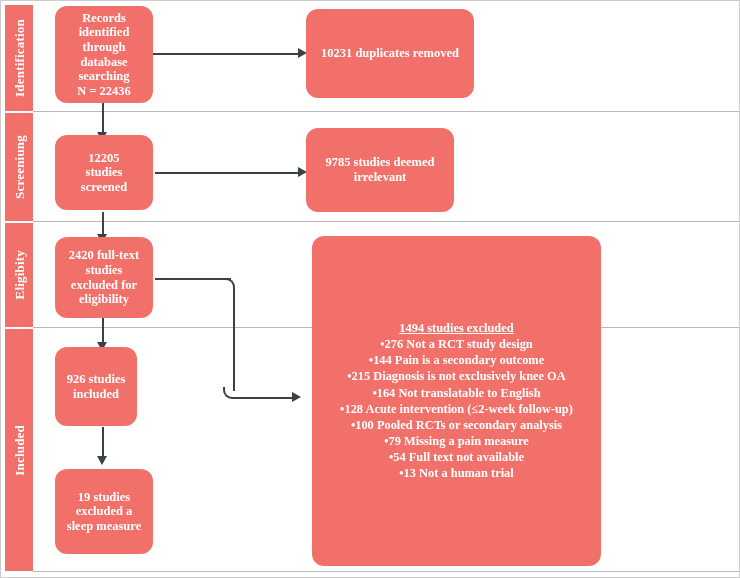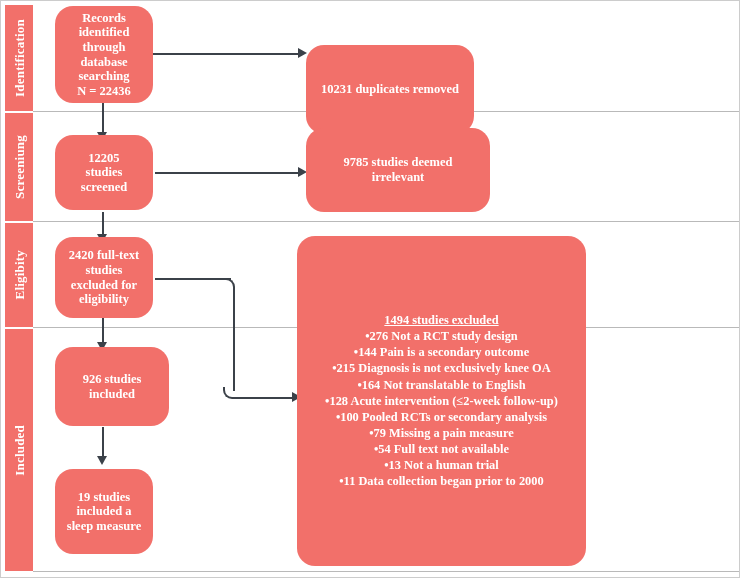--- a/index.html
+++ b/index.html
@@ -51,21 +51,21 @@
     right: 0;
     height: 1px;
     background: #b9b9b9;
   }
 
   
   .box {
     position: absolute;
     background: #f2706a;
     color: #ffffff;
-    border-radius: 18px;
+    border-radius: 12px;
     display: flex;
     align-items: center;
     justify-content: center;
     text-align: center;
     font-weight: bold;
     box-sizing: border-box;
     padding: 4px 6px;
   }
   .box .txt { line-height: 1.17; }
 
@@ -170,74 +170,73 @@
     <div class="txt">
       <span>Records</span><br>
       <span>identified</span><br>
       <span>through</span><br>
       <span>database</span><br>
       <span>searching</span><br>
       <span>N = 22436</span>
     </div>
   </div>
 
-  <div class="box box-small" style="left:305px; top:8px; width:168px; height:89px;margin-top:36px;">
+  <div class="box box-small" style="left:305px; top:8px; width:168px; height:89px;">
     <div class="txt">
       <span>10231 duplicates removed</span>
     </div>
   </div>
 
   <div class="box box-small" style="left:54px; top:134px; width:98px; height:75px;">
     <div class="txt">
       <span>12205</span><br>
       <span>studies</span><br>
       <span>screened</span>
     </div>
   </div>
 
-  <div class="box box-small" style="left:305px; top:127px; width:184px; height:84px;">
+  <div class="box box-small" style="left:305px; top:127px; width:148px; height:84px;">
     <div class="txt">
       <span>9785 studies deemed</span><br>
       <span>irrelevant</span>
     </div>
   </div>
 
   <div class="box box-small" style="left:54px; top:236px; width:98px; height:81px;">
     <div class="txt">
       <span>2420 full-text</span><br>
       <span>studies</span><br>
       <span>excluded for</span><br>
       <span>eligibility</span>
     </div>
   </div>
 
-  <div class="box box-excl" style="left:296px; top:235px; width:289px; height:330px;">
+  <div class="box box-excl" style="left:311px; top:235px; width:289px; height:330px;">
     <div class="txt">
       <span class="excl-title">1494 studies excluded</span>
       <span class="excl-line">•276 Not a RCT study design</span>
       <span class="excl-line">•144 Pain is a secondary outcome</span>
       <span class="excl-line">•215 Diagnosis is not exclusively knee OA</span>
       <span class="excl-line">•164 Not translatable to English</span>
       <span class="excl-line">•128 Acute intervention (≤2-week follow-up)</span>
       <span class="excl-line">•100 Pooled RCTs or secondary analysis</span>
       <span class="excl-line">•79 Missing a pain measure</span>
       <span class="excl-line">•54 Full text not available</span>
       <span class="excl-line">•13 Not a human trial</span>
-      <span class="excl-line">•11 Data collection began prior to 2000</span>
-    </div>
-  </div>
-
-  <div class="box box-small" style="left:54px; top:346px; width:114px; height:79px;">
+    </div>
+  </div>
+
+  <div class="box box-small" style="left:54px; top:346px; width:82px; height:79px;">
     <div class="txt">
       <span>926 studies</span><br>
       <span>included</span>
     </div>
   </div>
 
   <div class="box box-small" style="left:54px; top:468px; width:98px; height:85px;">
     <div class="txt">
       <span>19 studies</span><br>
-      <span>included a</span><br>
+      <span>excluded a</span><br>
       <span>sleep measure</span>
     </div>
   </div>
 
 </div>
 
 </body></html>

